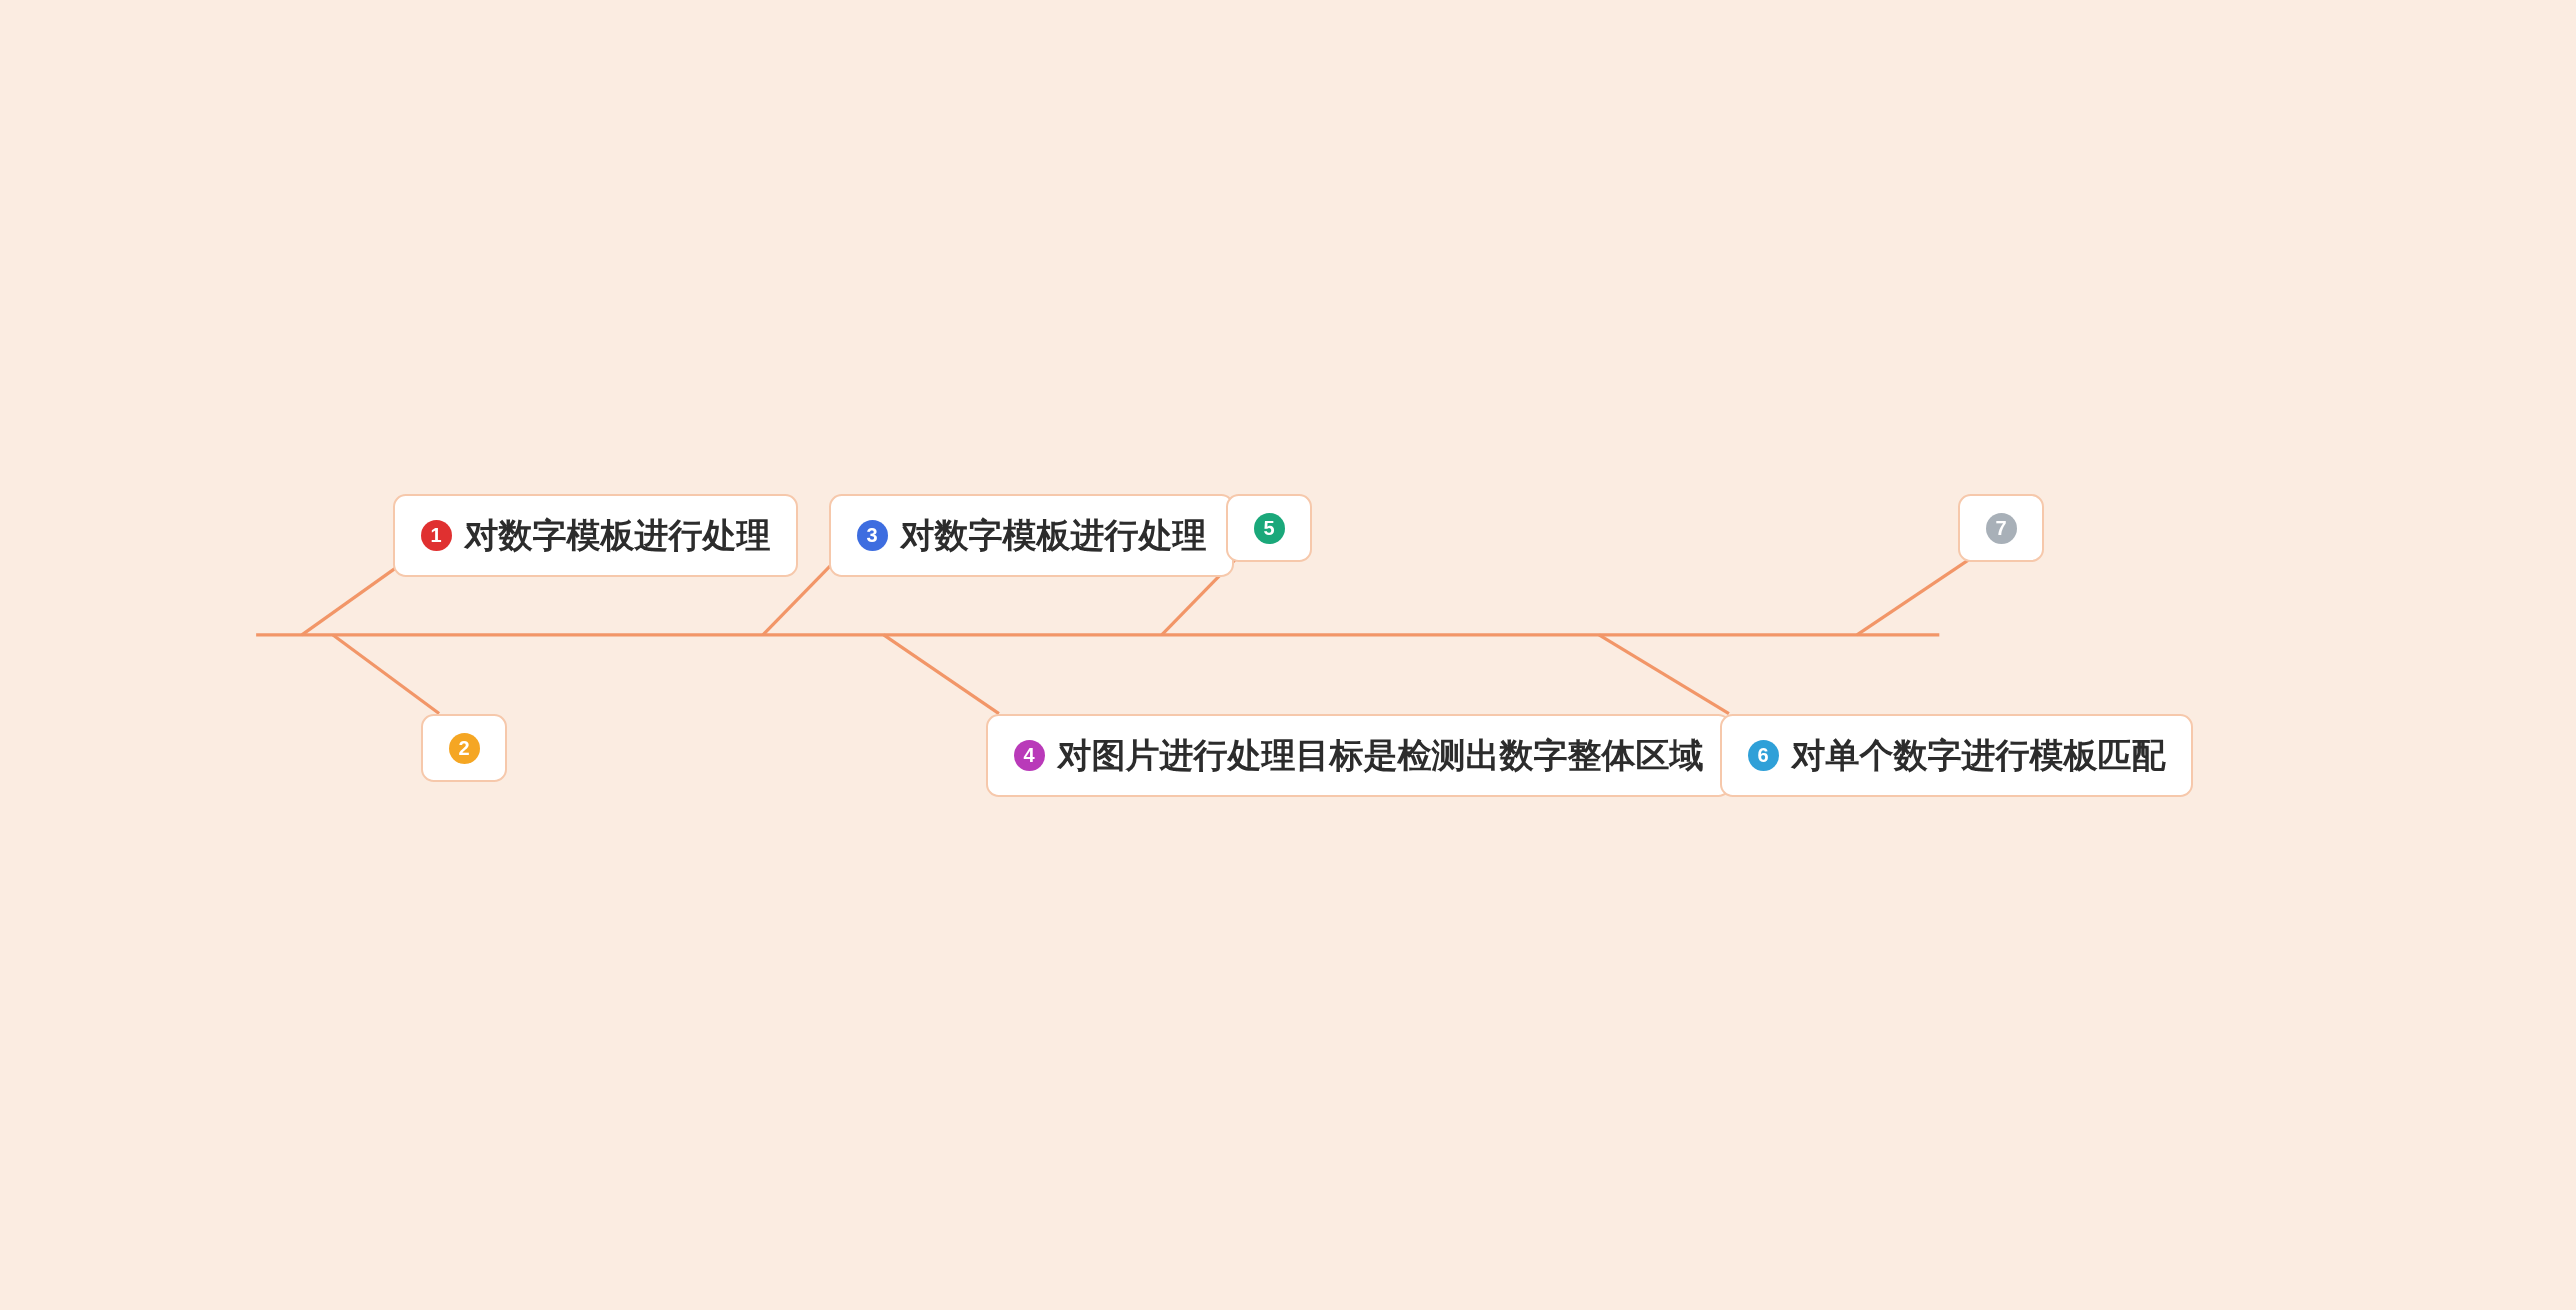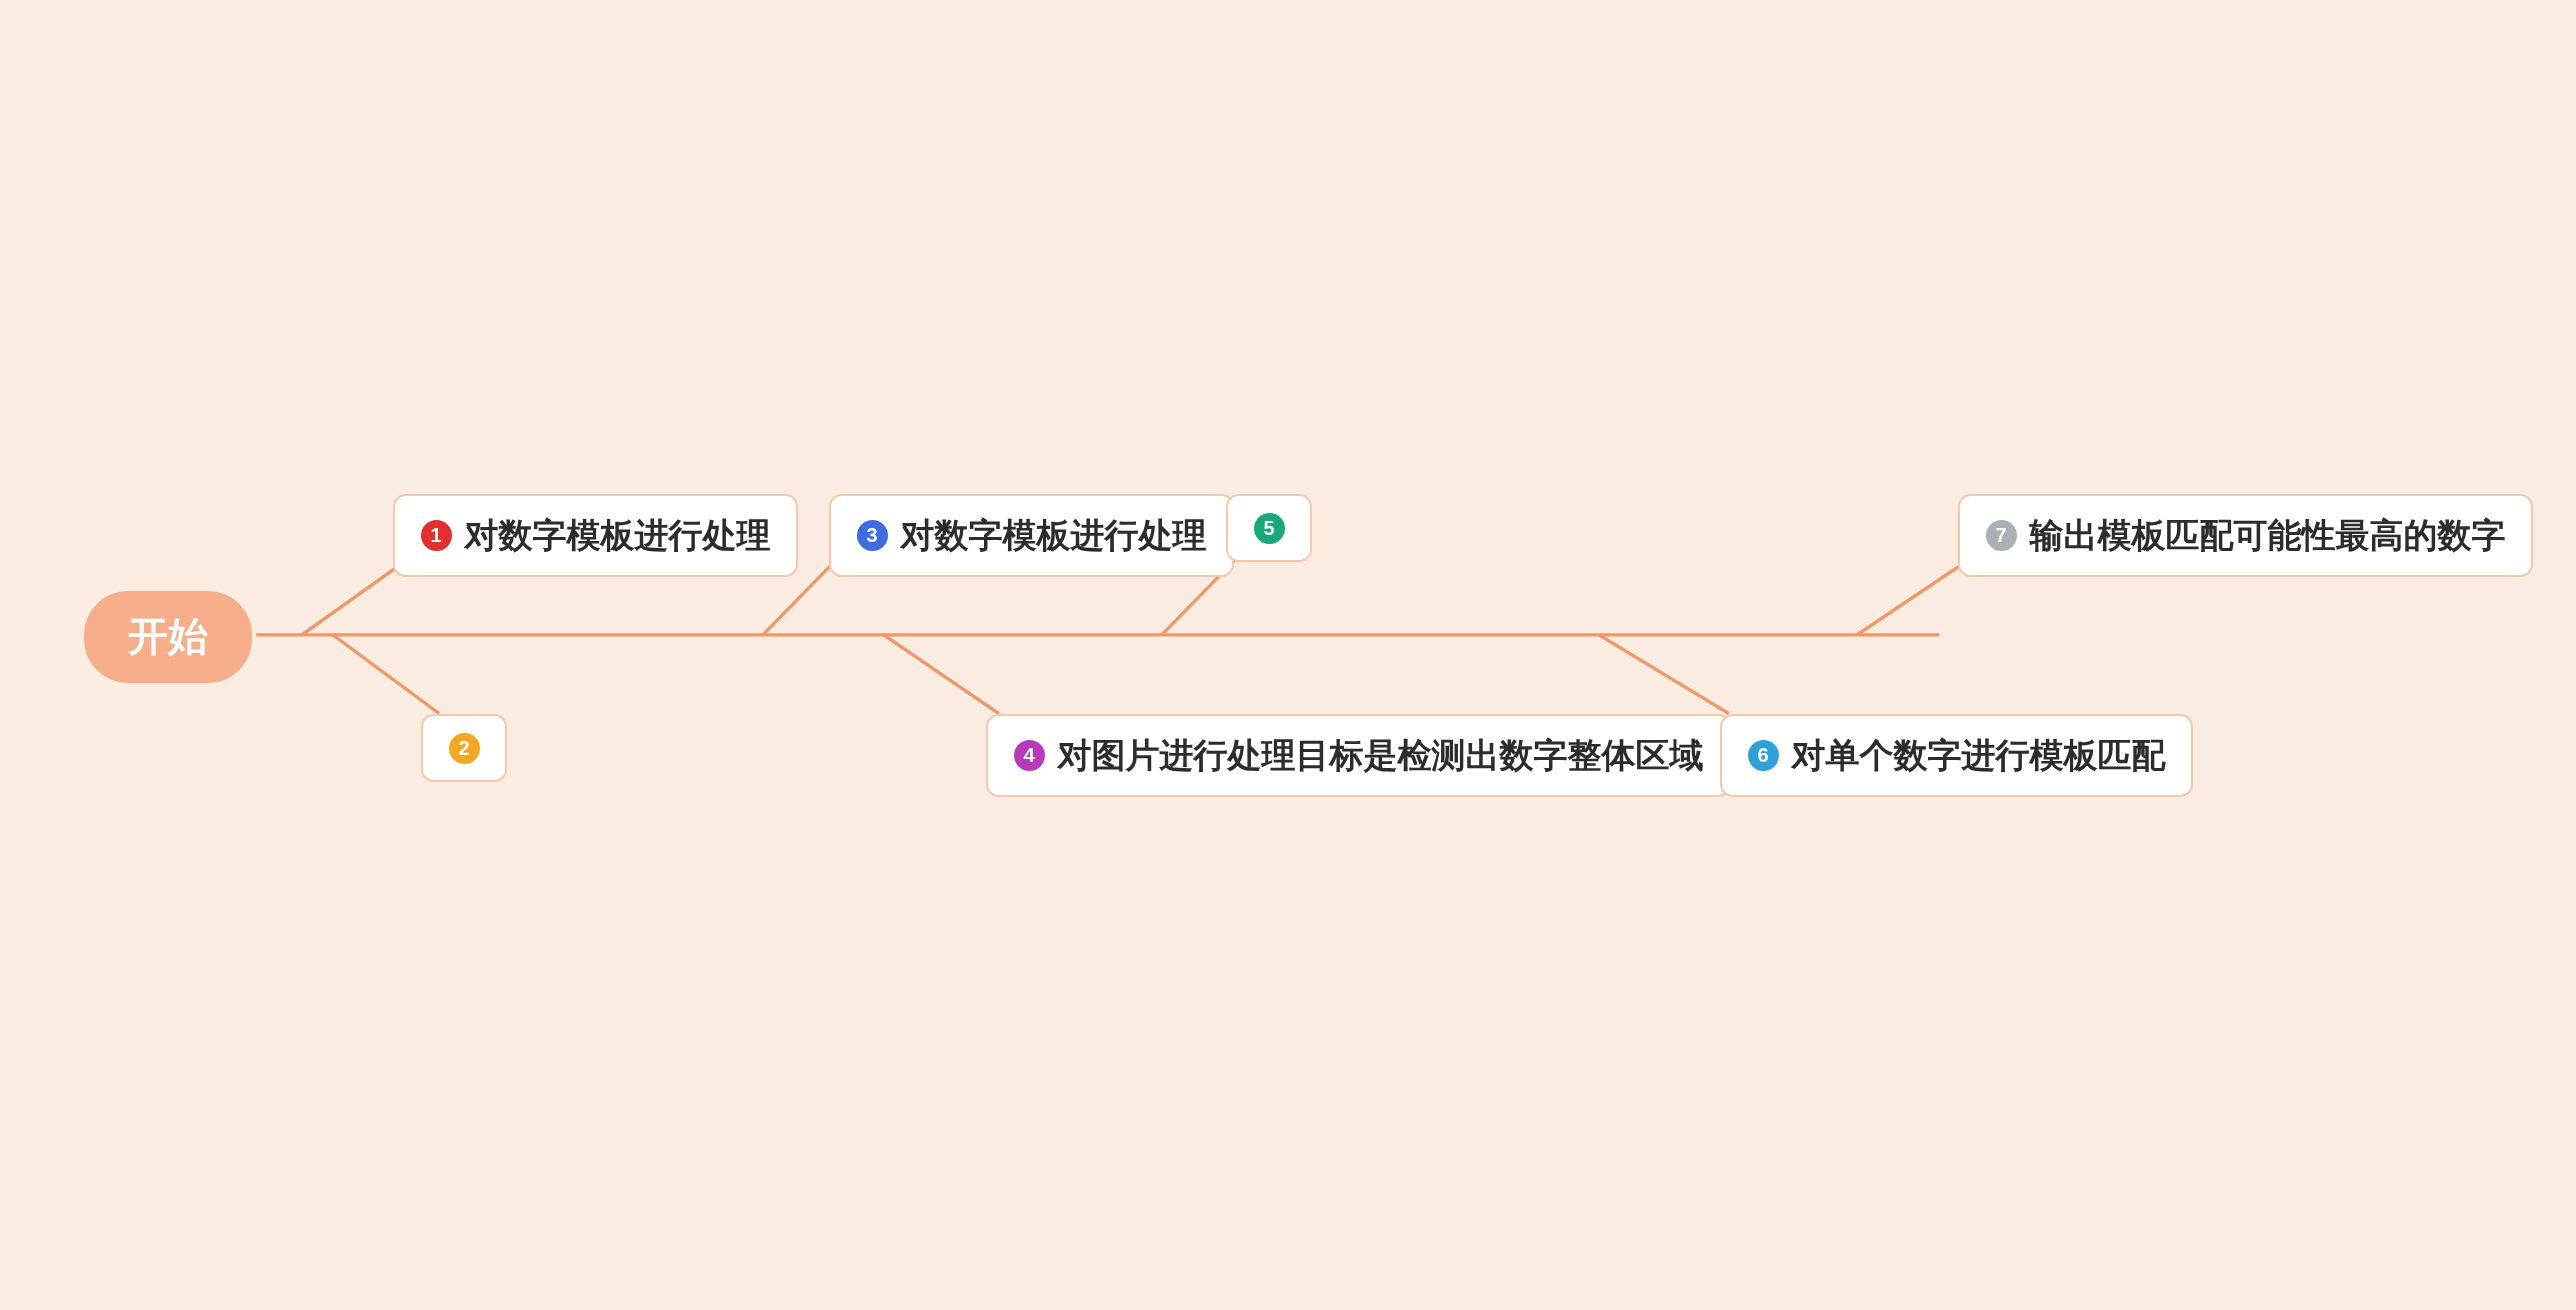--- a/index.html
+++ b/index.html
@@ -87,23 +87,20 @@
     <line x1="330" y1="694" x2="445" y2="612"></line>
     <line x1="834" y1="694" x2="914" y2="612"></line>
     <line x1="1270" y1="694" x2="1350" y2="612"></line>
     <line x1="2030" y1="694" x2="2152" y2="612"></line>
 
     <line x1="364" y1="694" x2="480" y2="780"></line>
     <line x1="966" y1="694" x2="1092" y2="780"></line>
     <line x1="1748" y1="694" x2="1890" y2="780"></line>
   </svg>
 
-  <div class="root-node" style="left:84px; top:591px;">
-    <span>开始</span>
-  </div>
 
   <div class="step-node" style="left:393px; top:494px;">
     <span class="step-badge" style="background:#e03030;">
       <span>1</span>
     </span>
     <span class="step-text">对数字模板进行处理</span>
   </div>
 
   <div class="step-node" style="left:829px; top:494px;">
     <span class="step-badge" style="background:#3d6de0;">
@@ -115,21 +112,20 @@
   <div class="step-node" style="left:1226px; top:494px;">
     <span class="step-badge" style="background:#1aa87a;">
       <span>5</span>
     </span>
   </div>
 
   <div class="step-node" style="left:1958px; top:494px;">
     <span class="step-badge" style="background:#a8b0b8;">
       <span>7</span>
     </span>
-    <span class="step-text">输出模板匹配可能性最高的数字</span>
   </div>
 
   <div class="step-node" style="left:421px; top:714px;">
     <span class="step-badge" style="background:#f5a623;">
       <span>2</span>
     </span>
   </div>
 
   <div class="step-node" style="left:986px; top:714px;">
     <span class="step-badge" style="background:#b93ab9;">

